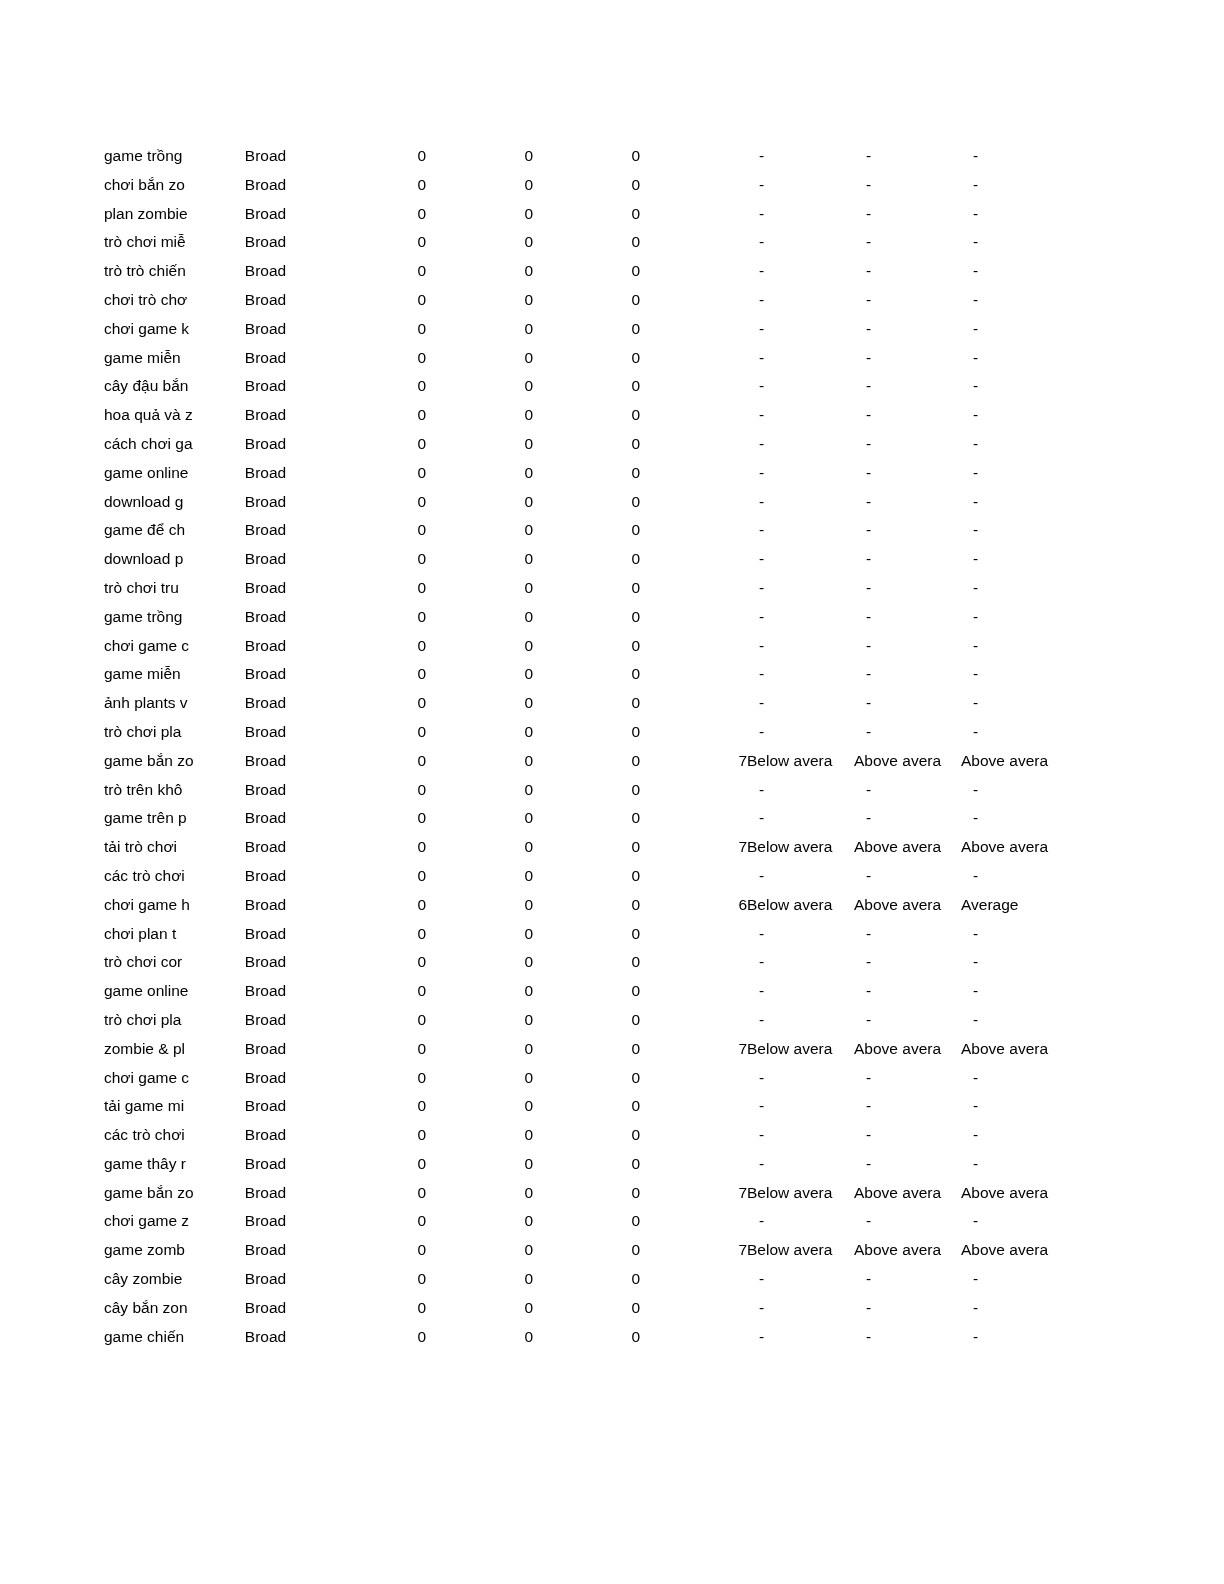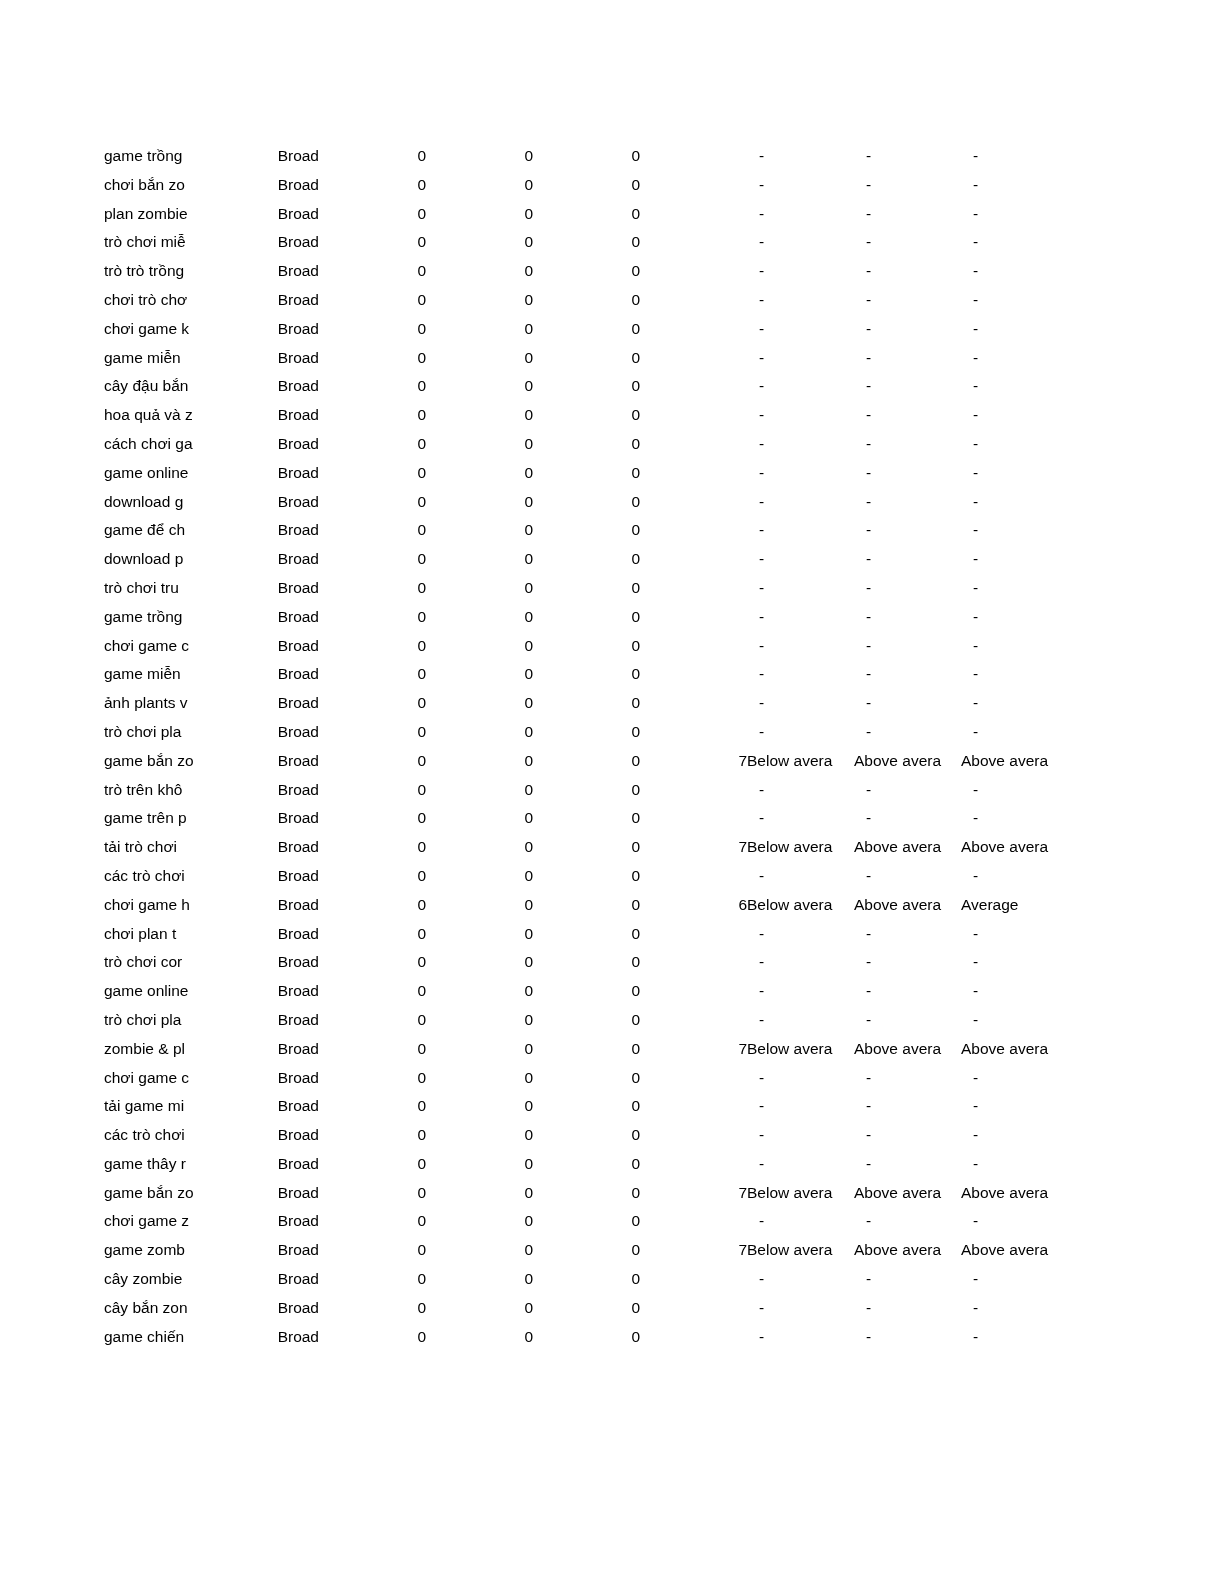--- a/index.html
+++ b/index.html
@@ -29,21 +29,21 @@
     padding: 0;
     font-size: 15.5px;
     line-height: 28.8px;
     height: 28.8px;
     white-space: nowrap;
     overflow: hidden;
     font-family: "Liberation Sans", sans-serif;
     color: #000000;
   }
   .c-key   { padding-left: 3px; text-align: left; }
-  .c-match { padding-left: 3px; text-align: right; }
+  .c-match { padding-left: 3px; text-align: center; }
   .c-num   { padding-right: 8px; text-align: right; }
   .c-txt   { padding-left: 3px; text-align: left; }
   .c-txt.dash { padding-left: 12px; }
 </style>
 </head>
 <body>
 
 <div class="page">
   <table class="grid">
     <colgroup>
@@ -96,21 +96,21 @@
           <td class="c-match">Broad</td>
           <td class="c-num">0</td>
           <td class="c-num">0</td>
           <td class="c-num">0</td>
           <td class="c-num"></td>
           <td class="c-txt dash">-</td>
           <td class="c-txt dash">-</td>
           <td class="c-txt dash">-</td>
         </tr>
         <tr>
-          <td class="c-key">trò trò trồng</td>
+          <td class="c-key">trò trò chiến</td>
           <td class="c-match">Broad</td>
           <td class="c-num">0</td>
           <td class="c-num">0</td>
           <td class="c-num">0</td>
           <td class="c-num"></td>
           <td class="c-txt dash">-</td>
           <td class="c-txt dash">-</td>
           <td class="c-txt dash">-</td>
         </tr>
         <tr>

